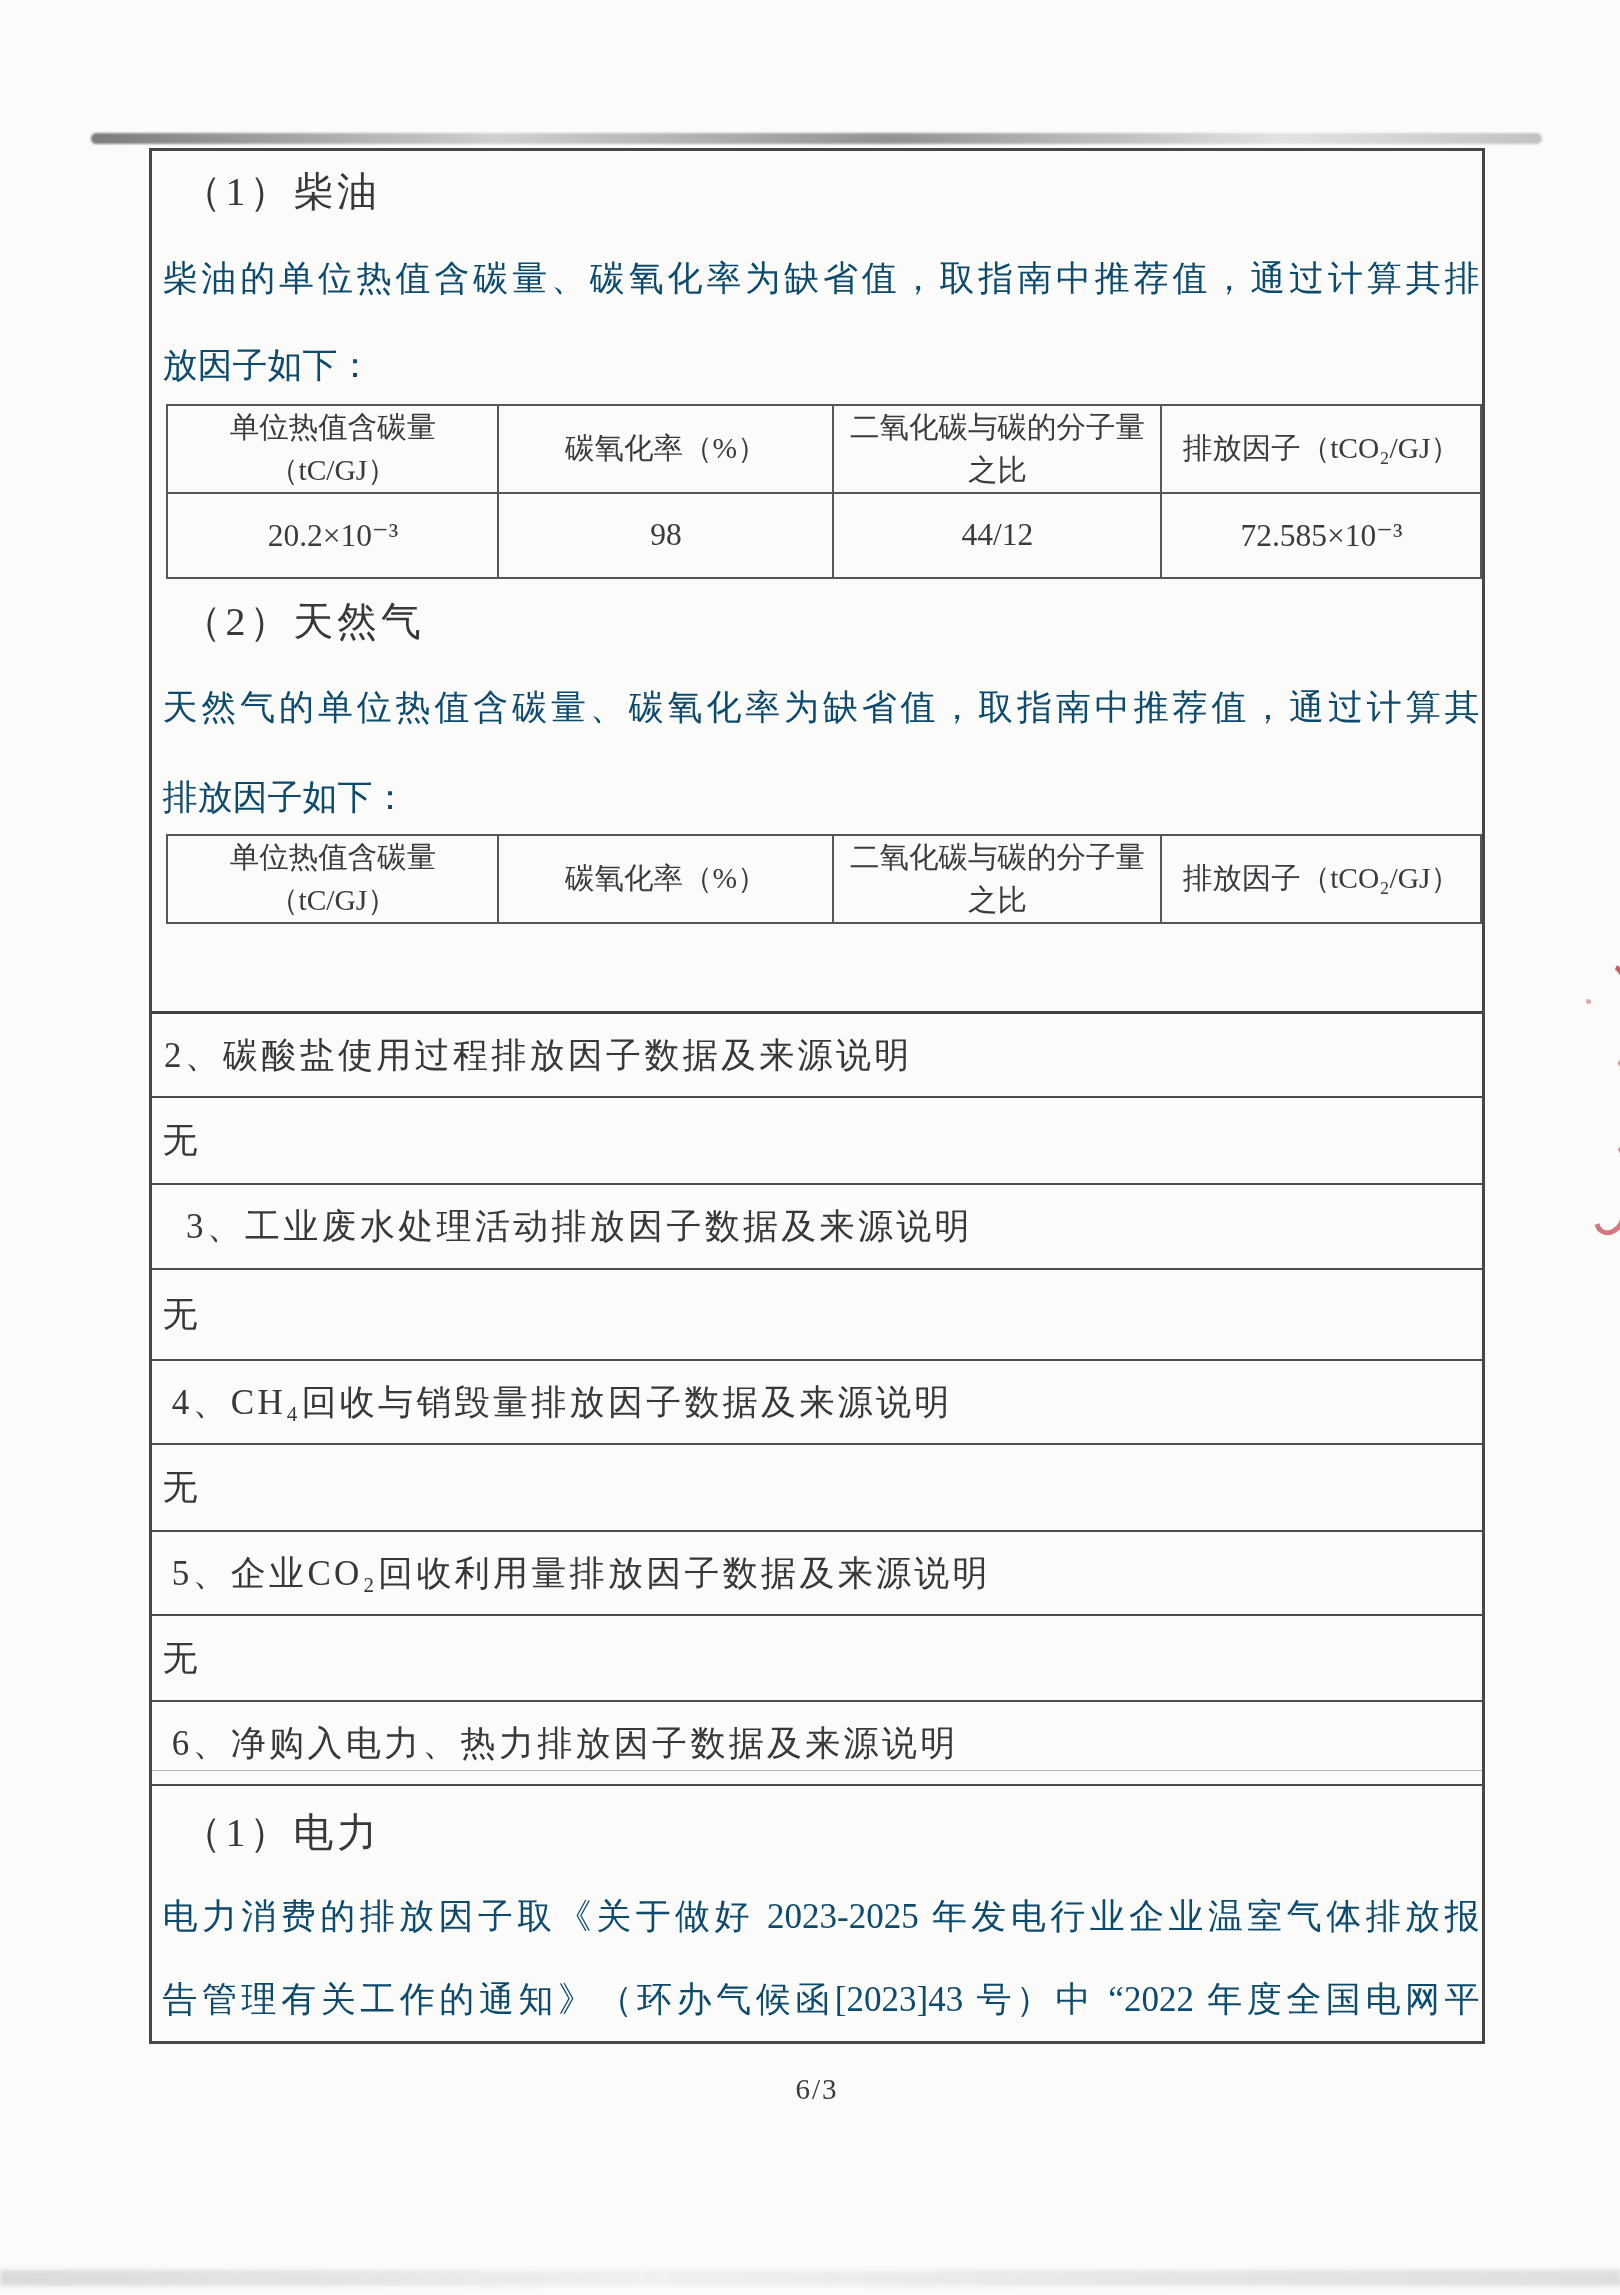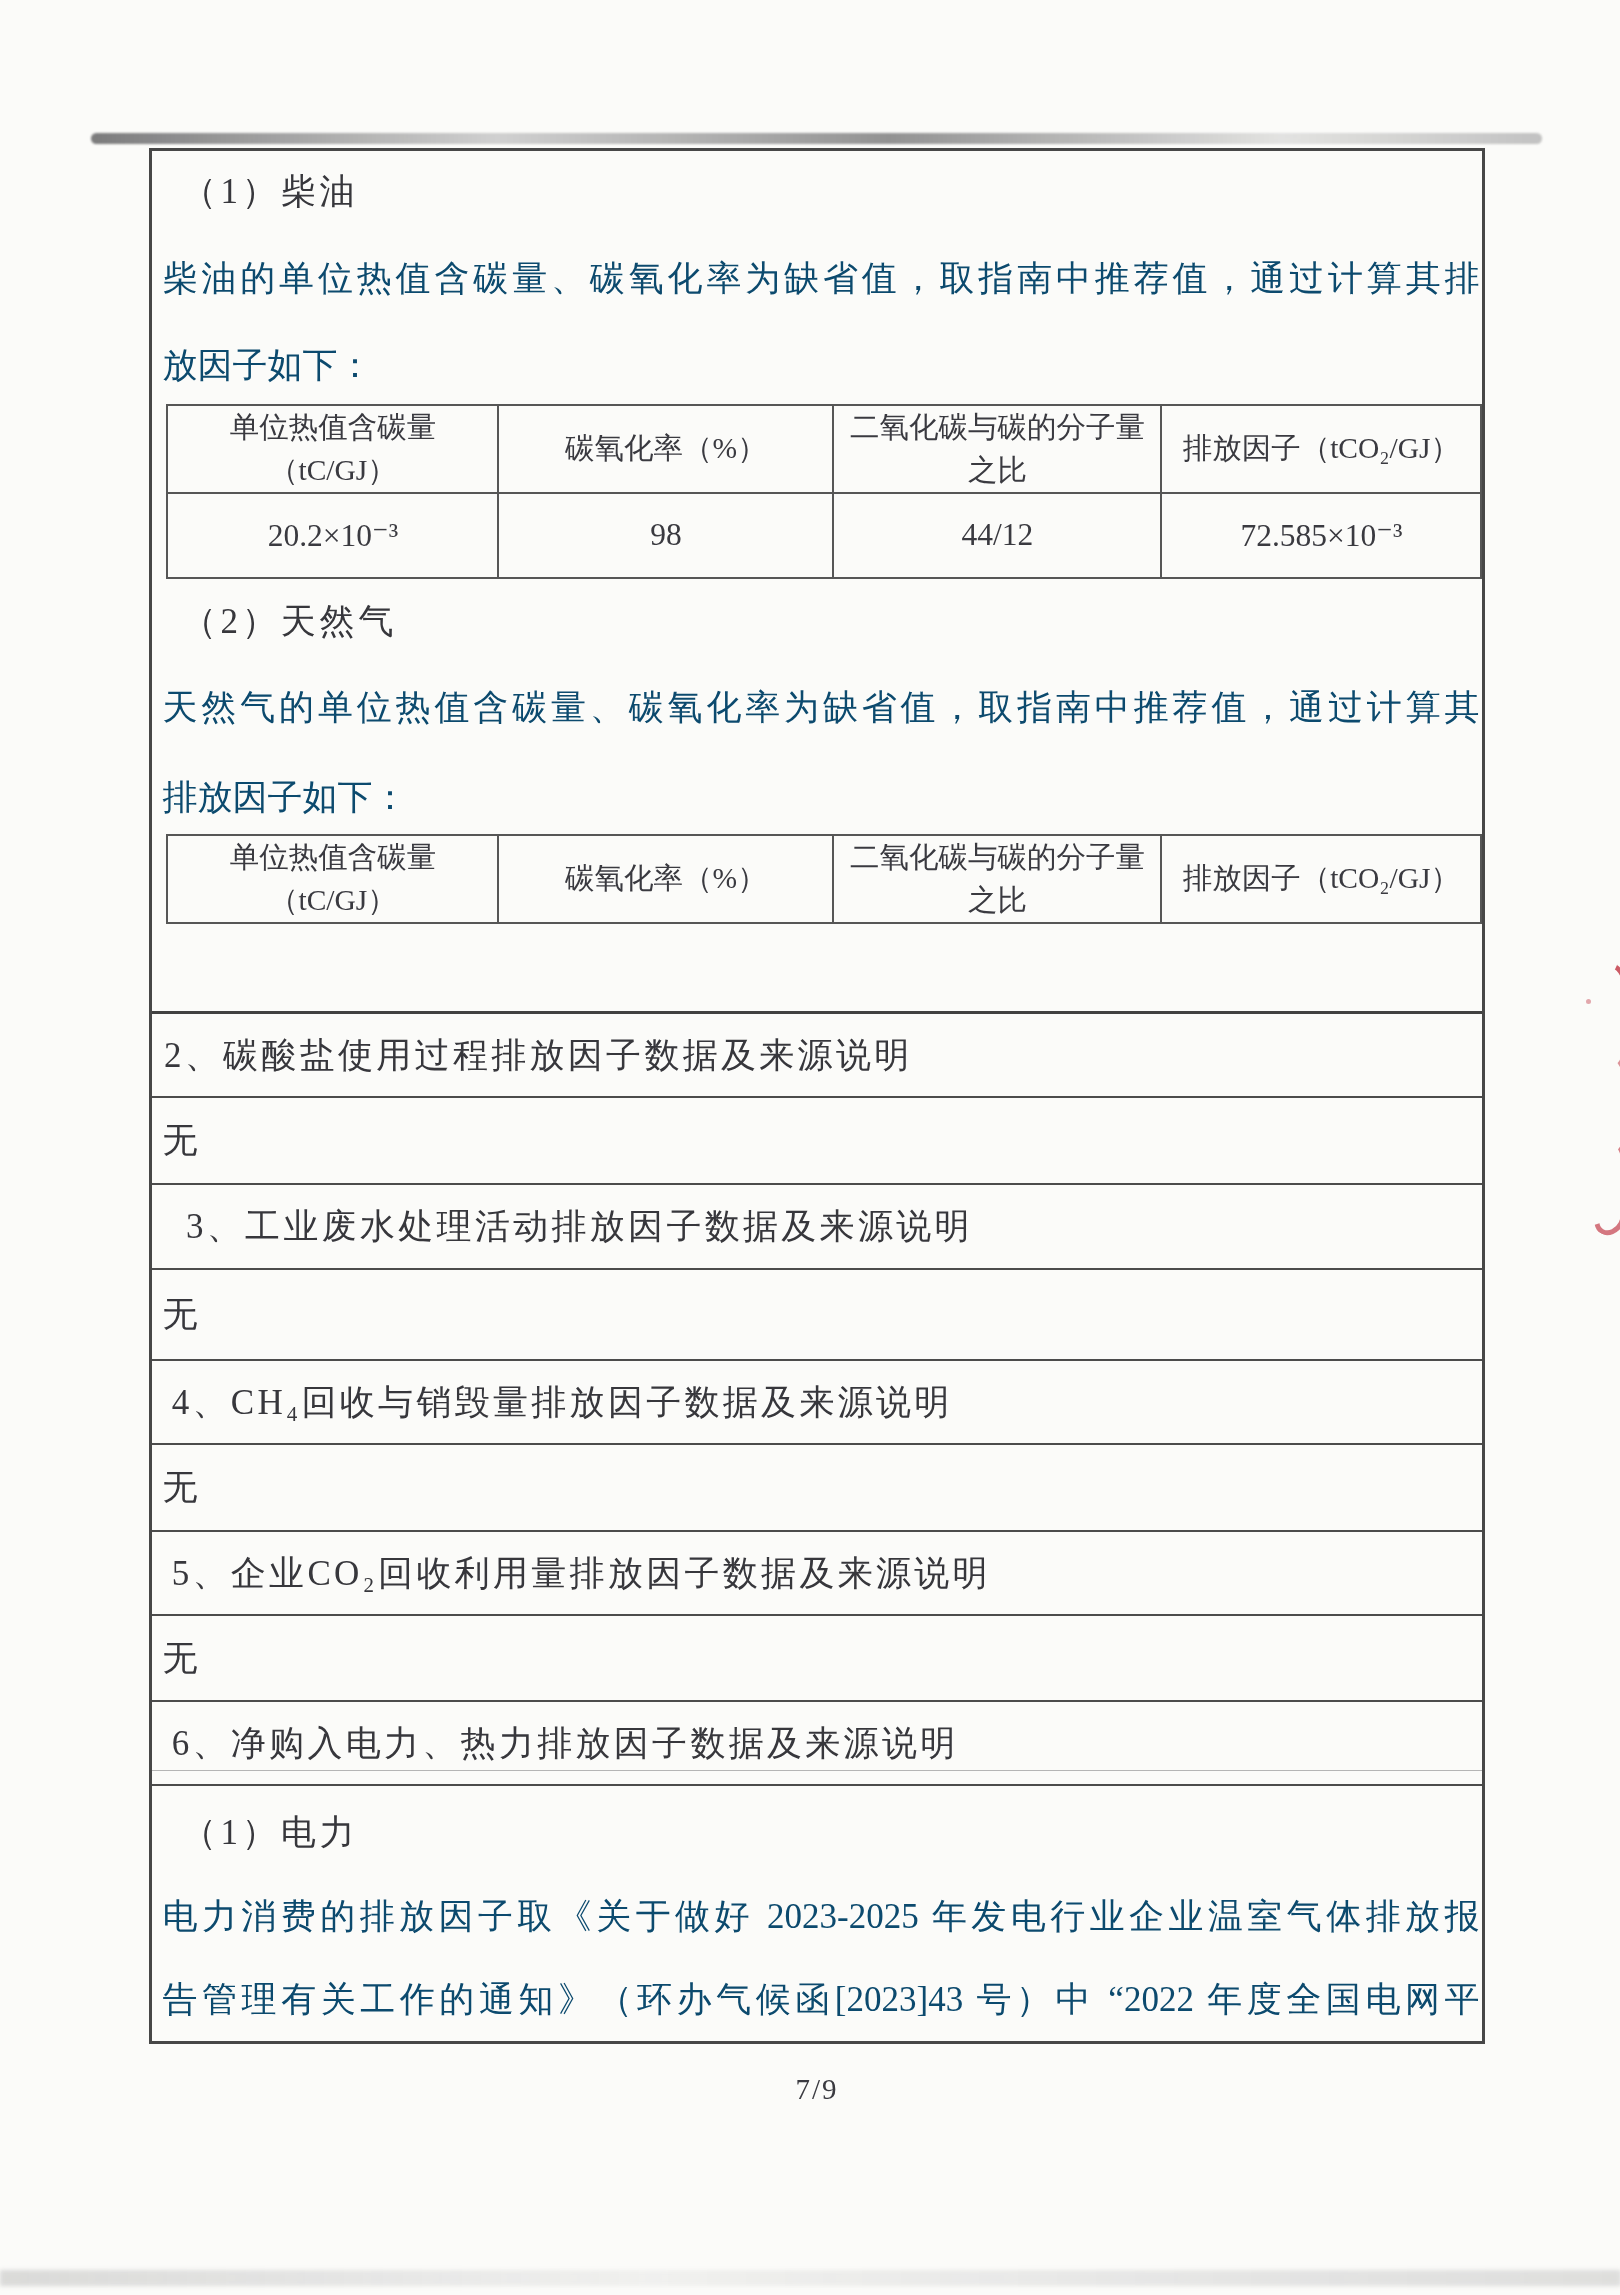--- a/index.html
+++ b/index.html
@@ -49,21 +49,21 @@
   .frame {
     position:absolute; left:149px; top:148px;
     width:1336px; height:1896px;
     border:3.3px solid #474747;
   }
 
   .cell1 { position:relative; height:860px; }
 
   .heading {
     position:absolute; left:29.5px;
-    font-size:35px; line-height:41px; letter-spacing:3.9px;
+    font-size:40px; line-height:41px; letter-spacing:3.9px;
     white-space:nowrap; color:#37373c;
   }
   .para-line {
     position:absolute; left:10.5px; width:1317px;
     font-size:35px; line-height:41px;
     color:#0c4a6e;
   }
   .just { text-align:justify; text-align-last:justify; }
 
   table.fuel {
@@ -184,21 +184,21 @@
     <div class="row row-title bt3 h-s6t">6、净购入电力、热力排放因子数据及来源说明</div>
 
     <div class="cell-elec bt3">
       <div class="heading" style="top:26px">（1）电力</div>
       <div class="para-line just" style="top:110px">电力消费的排放因子取《关于做好 2023-2025 年发电行业企业温室气体排放报</div>
       <div class="para-line just" style="top:193px">告管理有关工作的通知》（环办气候函[2023]43 号）中 “2022 年度全国电网平</div>
     </div>
 
   </div>
 
-  <div class="footer">7/9</div>
+  <div class="footer">6/3</div>
 
   <div class="stamp-arc stamp-a"></div>
   <div class="stamp-arc stamp-b"></div>
   <div class="stamp-arc stamp-c"></div>
   <div class="stamp-arc stamp-d"></div>
   <div class="stamp-speck"></div>
 
   <div class="bottom-smudge"></div>
 </div>
 

